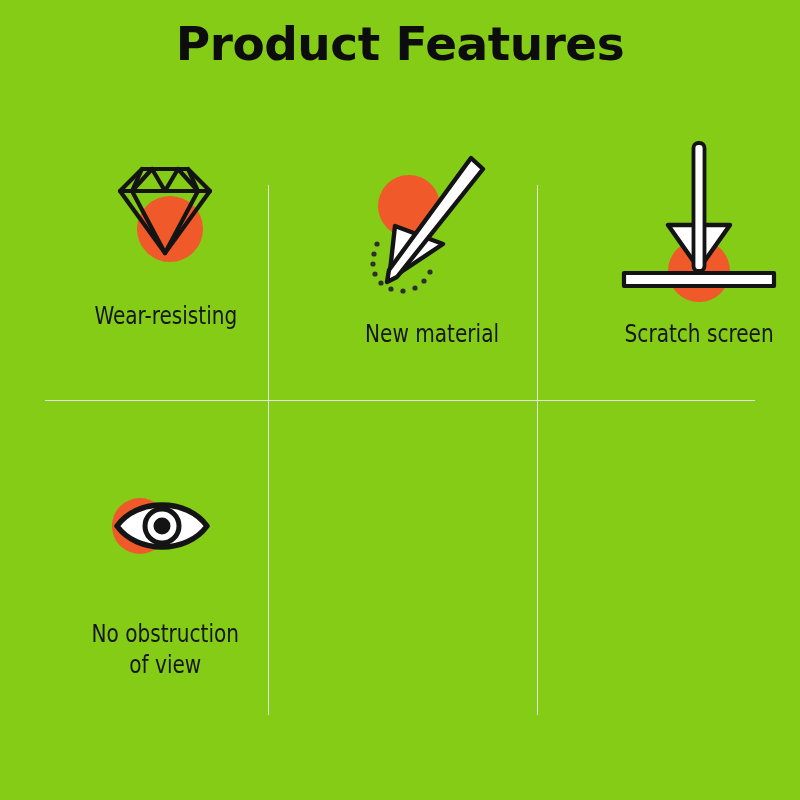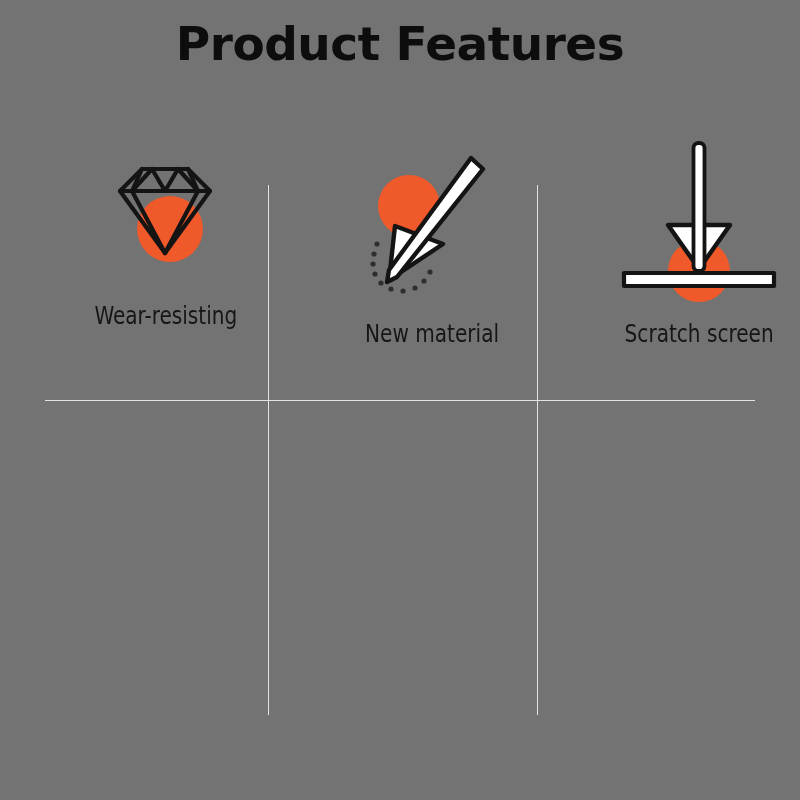--- a/index.html
+++ b/index.html
@@ -13,21 +13,21 @@
     font-family: "Liberation Sans", sans-serif;
     color: #111111;
     overflow: hidden;
     position: relative;
   }
 
   #page {
     position: relative;
     width: 800px;
     height: 800px;
-    background: #737373;
+    background: #84cc16;
   }
 
   
   #title {
     position: absolute;
     top: 18px;
     left: 0;
     width: 800px;
     text-align: center;
     font-family: "DejaVu Sans", sans-serif;
@@ -183,20 +183,34 @@
           </g>
 
           <g fill="#ffffff" stroke="#141414" stroke-width="4.2" stroke-linejoin="round" stroke-linecap="round">
             <rect x="20" y="138" width="150" height="13"></rect>
           </g>
         </svg>
       </div>
       <div class="cell-label">Scratch screen</div>
     </div>
 
+    <div class="cell r2">
+      <div class="icon-box">
+        <svg width="160" height="120" viewBox="0 0 160 120">
+          <circle cx="55" cy="58" r="28" fill="#f0592a"></circle>
+          <g fill="#ffffff" stroke="#141414" stroke-width="5.5" stroke-linejoin="round" stroke-linecap="round">
+            <path d="M32 58 C 52 30, 102 30, 122 58 C 102 86, 52 86, 32 58 Z"></path>
+          </g>
+          <circle cx="77" cy="58" r="17" fill="#ffffff" stroke="#141414" stroke-width="5"></circle>
+          <circle cx="77" cy="58" r="8.5" fill="#141414"></circle>
+        </svg>
+      </div>
+      <div class="cell-label">No obstruction
+of view</div>
+    </div>
 
   </div>
 
   <div class="divider" id="div-h"></div>
   <div class="divider" id="div-v1"></div>
   <div class="divider" id="div-v2"></div>
 
 </div>
 
 </body></html>

